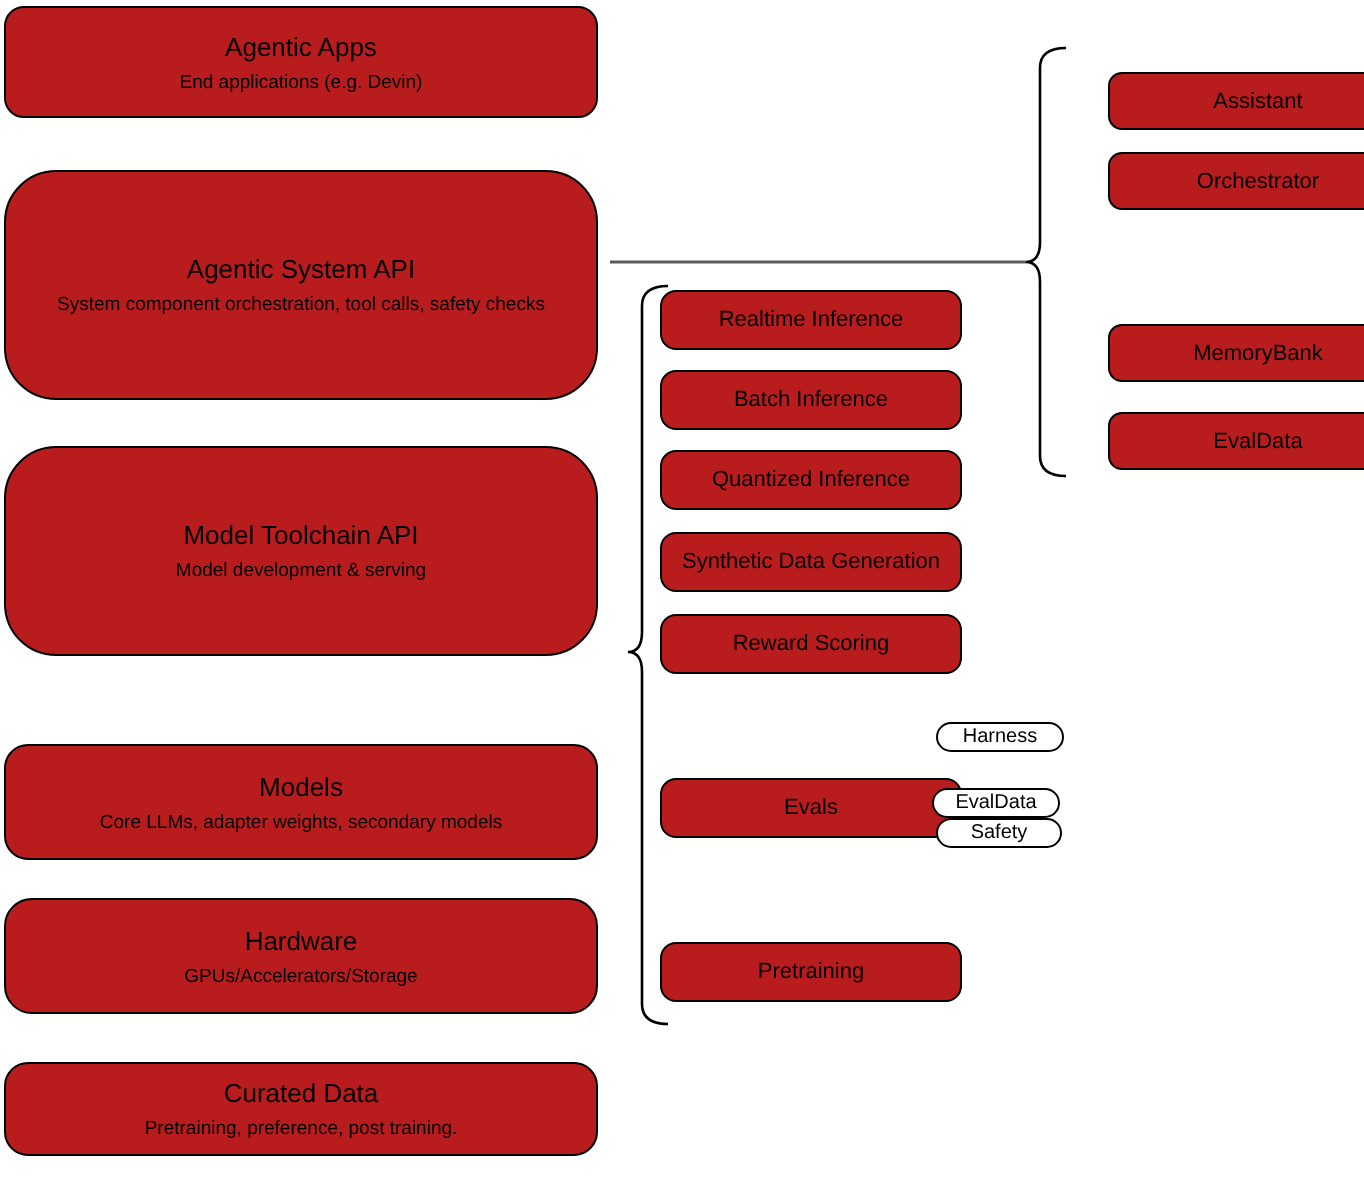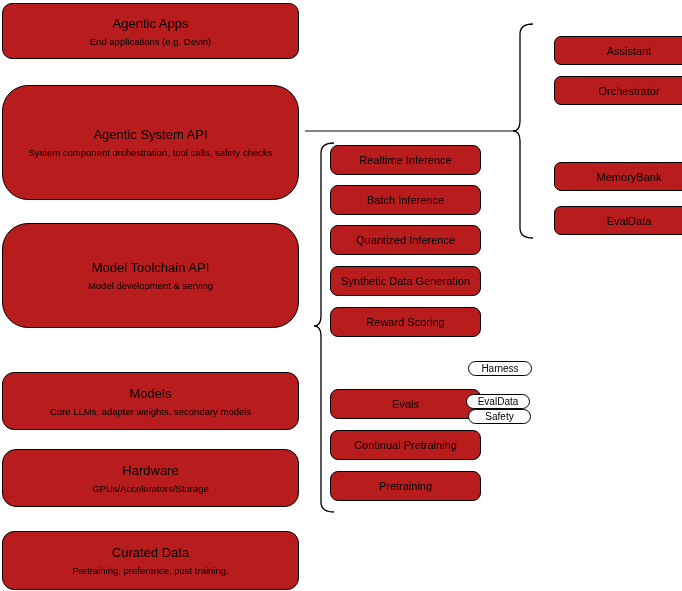--- a/index.html
+++ b/index.html
@@ -56,21 +56,21 @@
   <div class="node lbox" style="top:372px;height:58px;border-radius:12px">
     <div class="ltitle">Models</div>
     <div class="lsub">Core LLMs, adapter weights, secondary models</div>
   </div>
 
   <div class="node lbox" style="top:449px;height:58px;border-radius:14px">
     <div class="ltitle">Hardware</div>
     <div class="lsub">GPUs/Accelerators/Storage</div>
   </div>
 
-  <div class="node lbox" style="top:531px;height:59px;border-radius:12px">
+  <div class="node lbox" style="top:531px;height:47px;border-radius:12px">
     <div class="ltitle">Curated Data</div>
     <div class="lsub">Pretraining, preference, post training.</div>
   </div>
 
   <div class="node mbox" style="top:145px">
     <span>Realtime Inference</span>
   </div>
   <div class="node mbox" style="top:185px">
     <span>Batch Inference</span>
   </div>
@@ -78,23 +78,20 @@
     <span>Quantized Inference</span>
   </div>
   <div class="node mbox" style="top:266px">
     <span>Synthetic Data Generation</span>
   </div>
   <div class="node mbox" style="top:307px">
     <span>Reward Scoring</span>
   </div>
   <div class="node mbox" style="top:389px">
     <span>Evals</span>
-  </div>
-  <div class="node mbox" style="top:430px">
-    <span>Continual Pretraining</span>
   </div>
   <div class="node mbox" style="top:471px">
     <span>Pretraining</span>
   </div>
 
   <div class="pill" style="left:468px;top:361px;width:64px;height:15px">
     <span>Harness</span>
   </div>
   <div class="pill" style="left:466px;top:394px;width:64px;height:15px">
     <span>EvalData</span>

